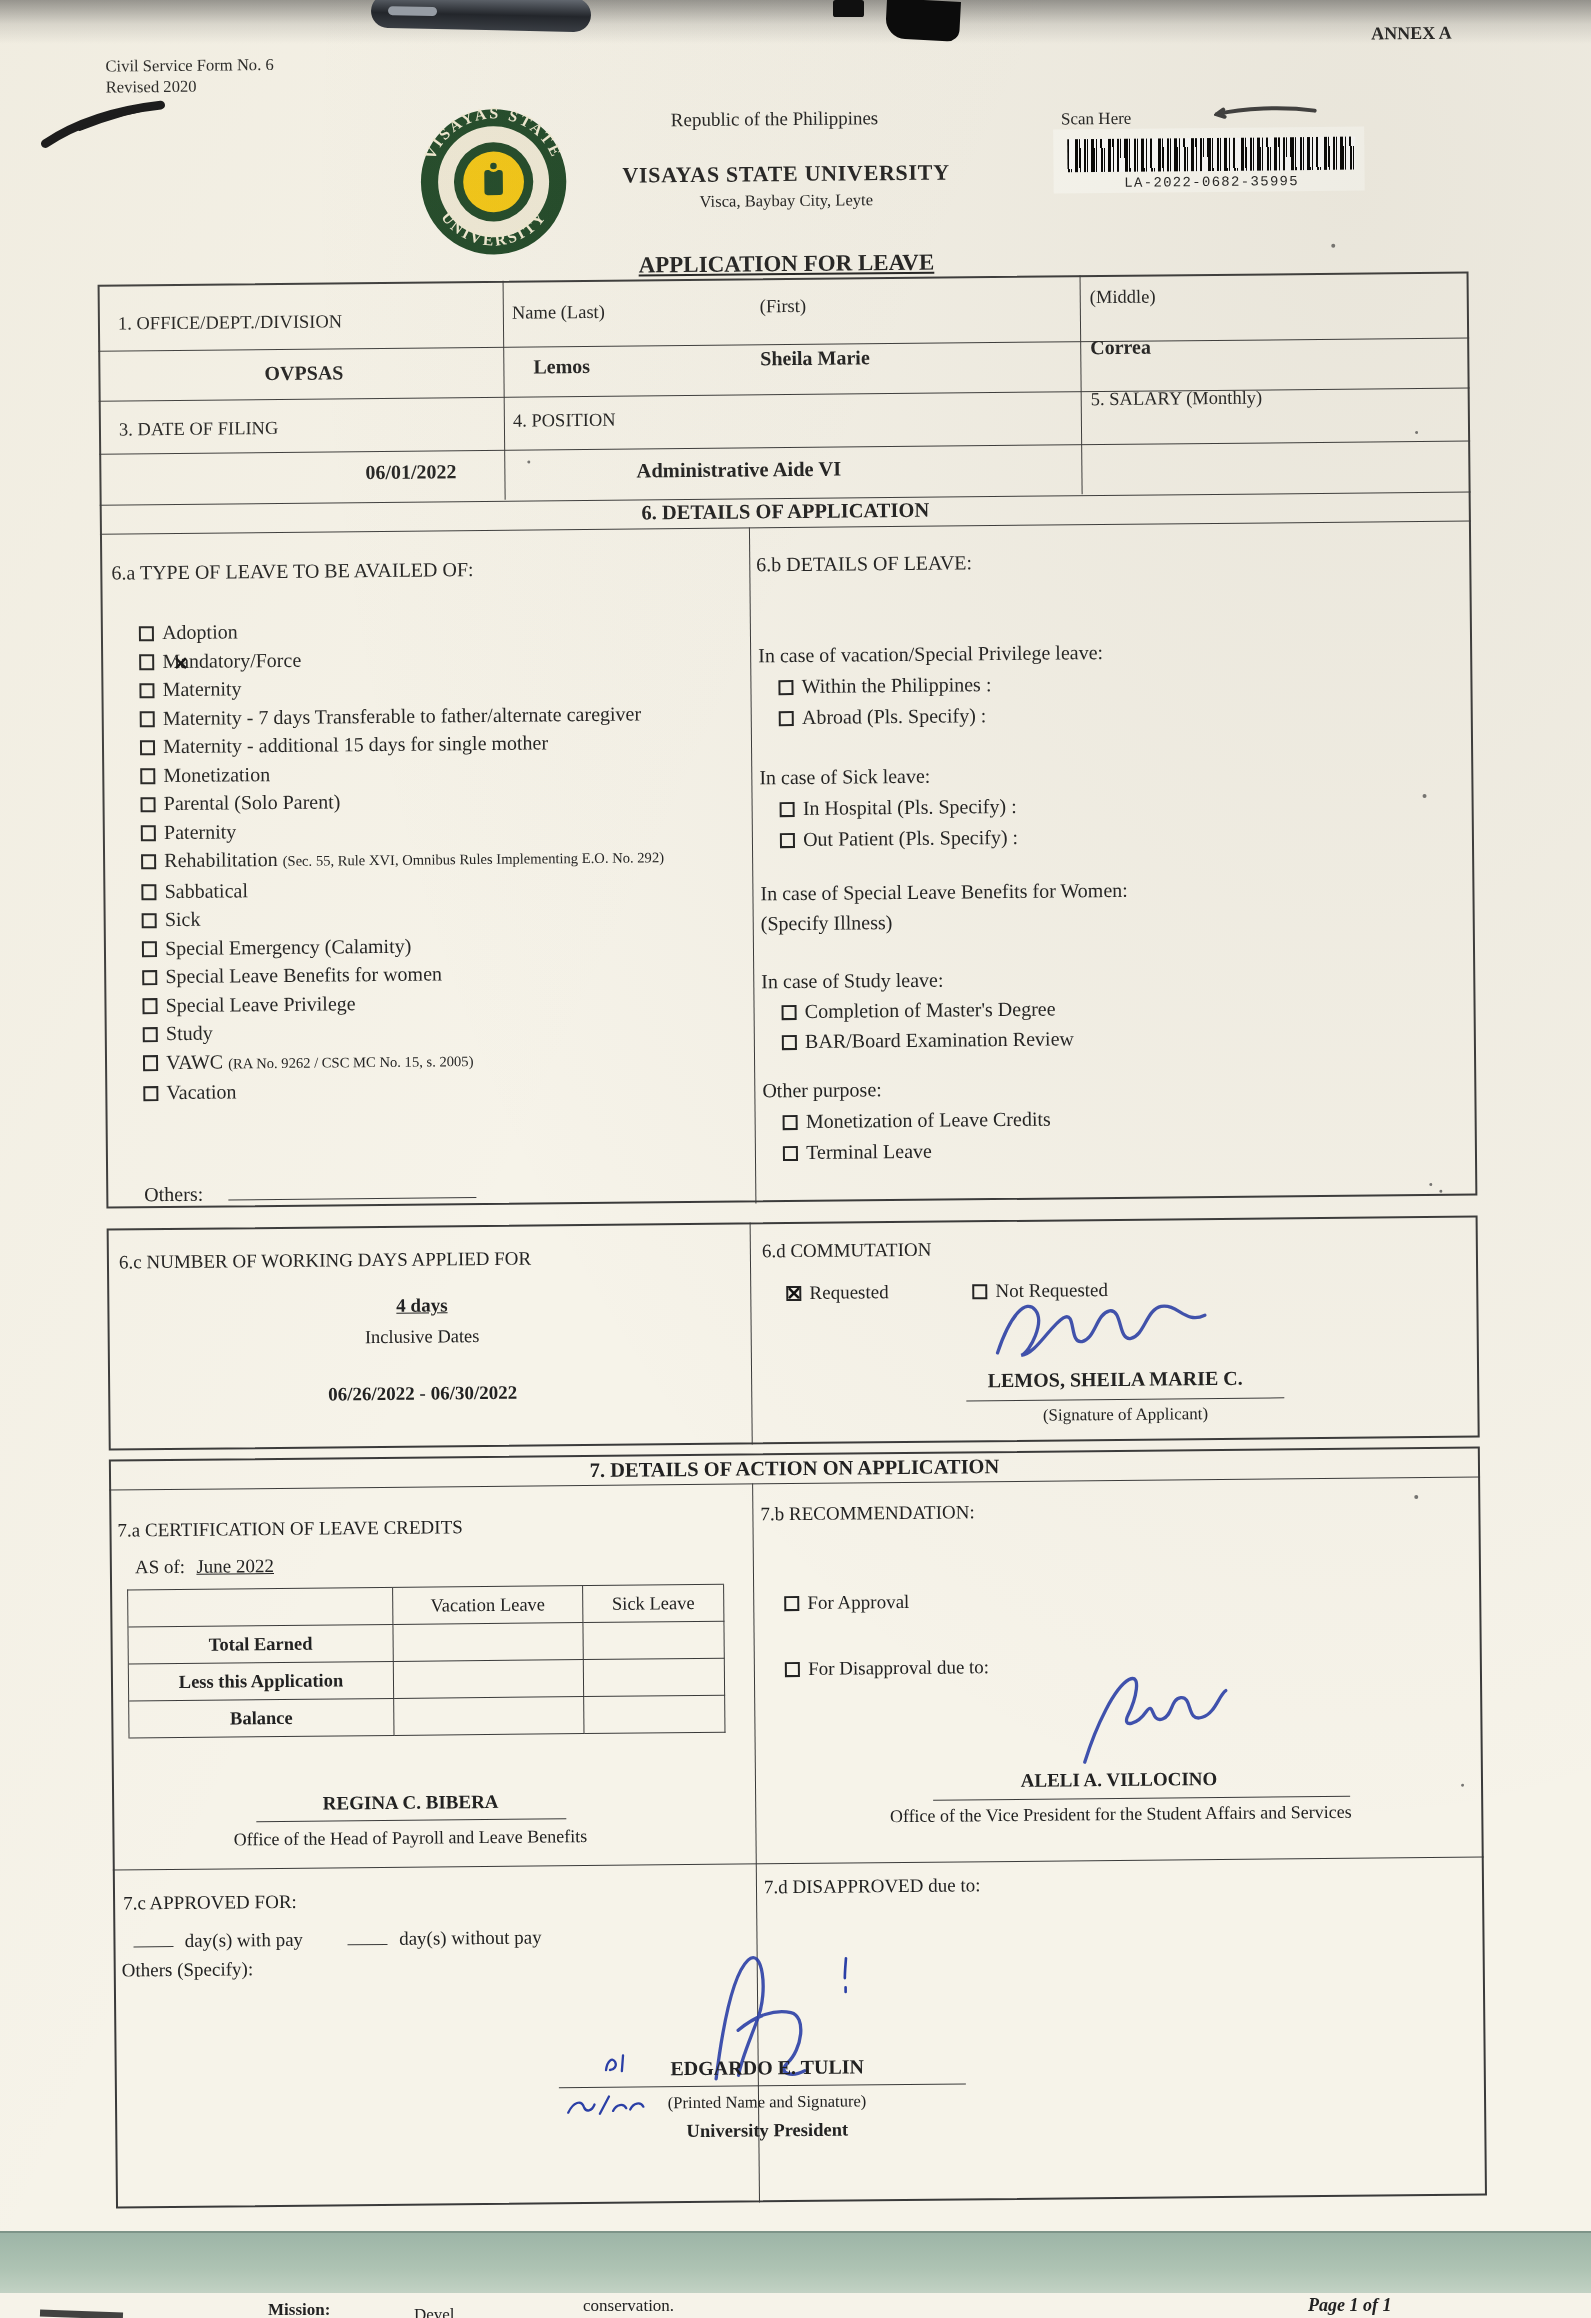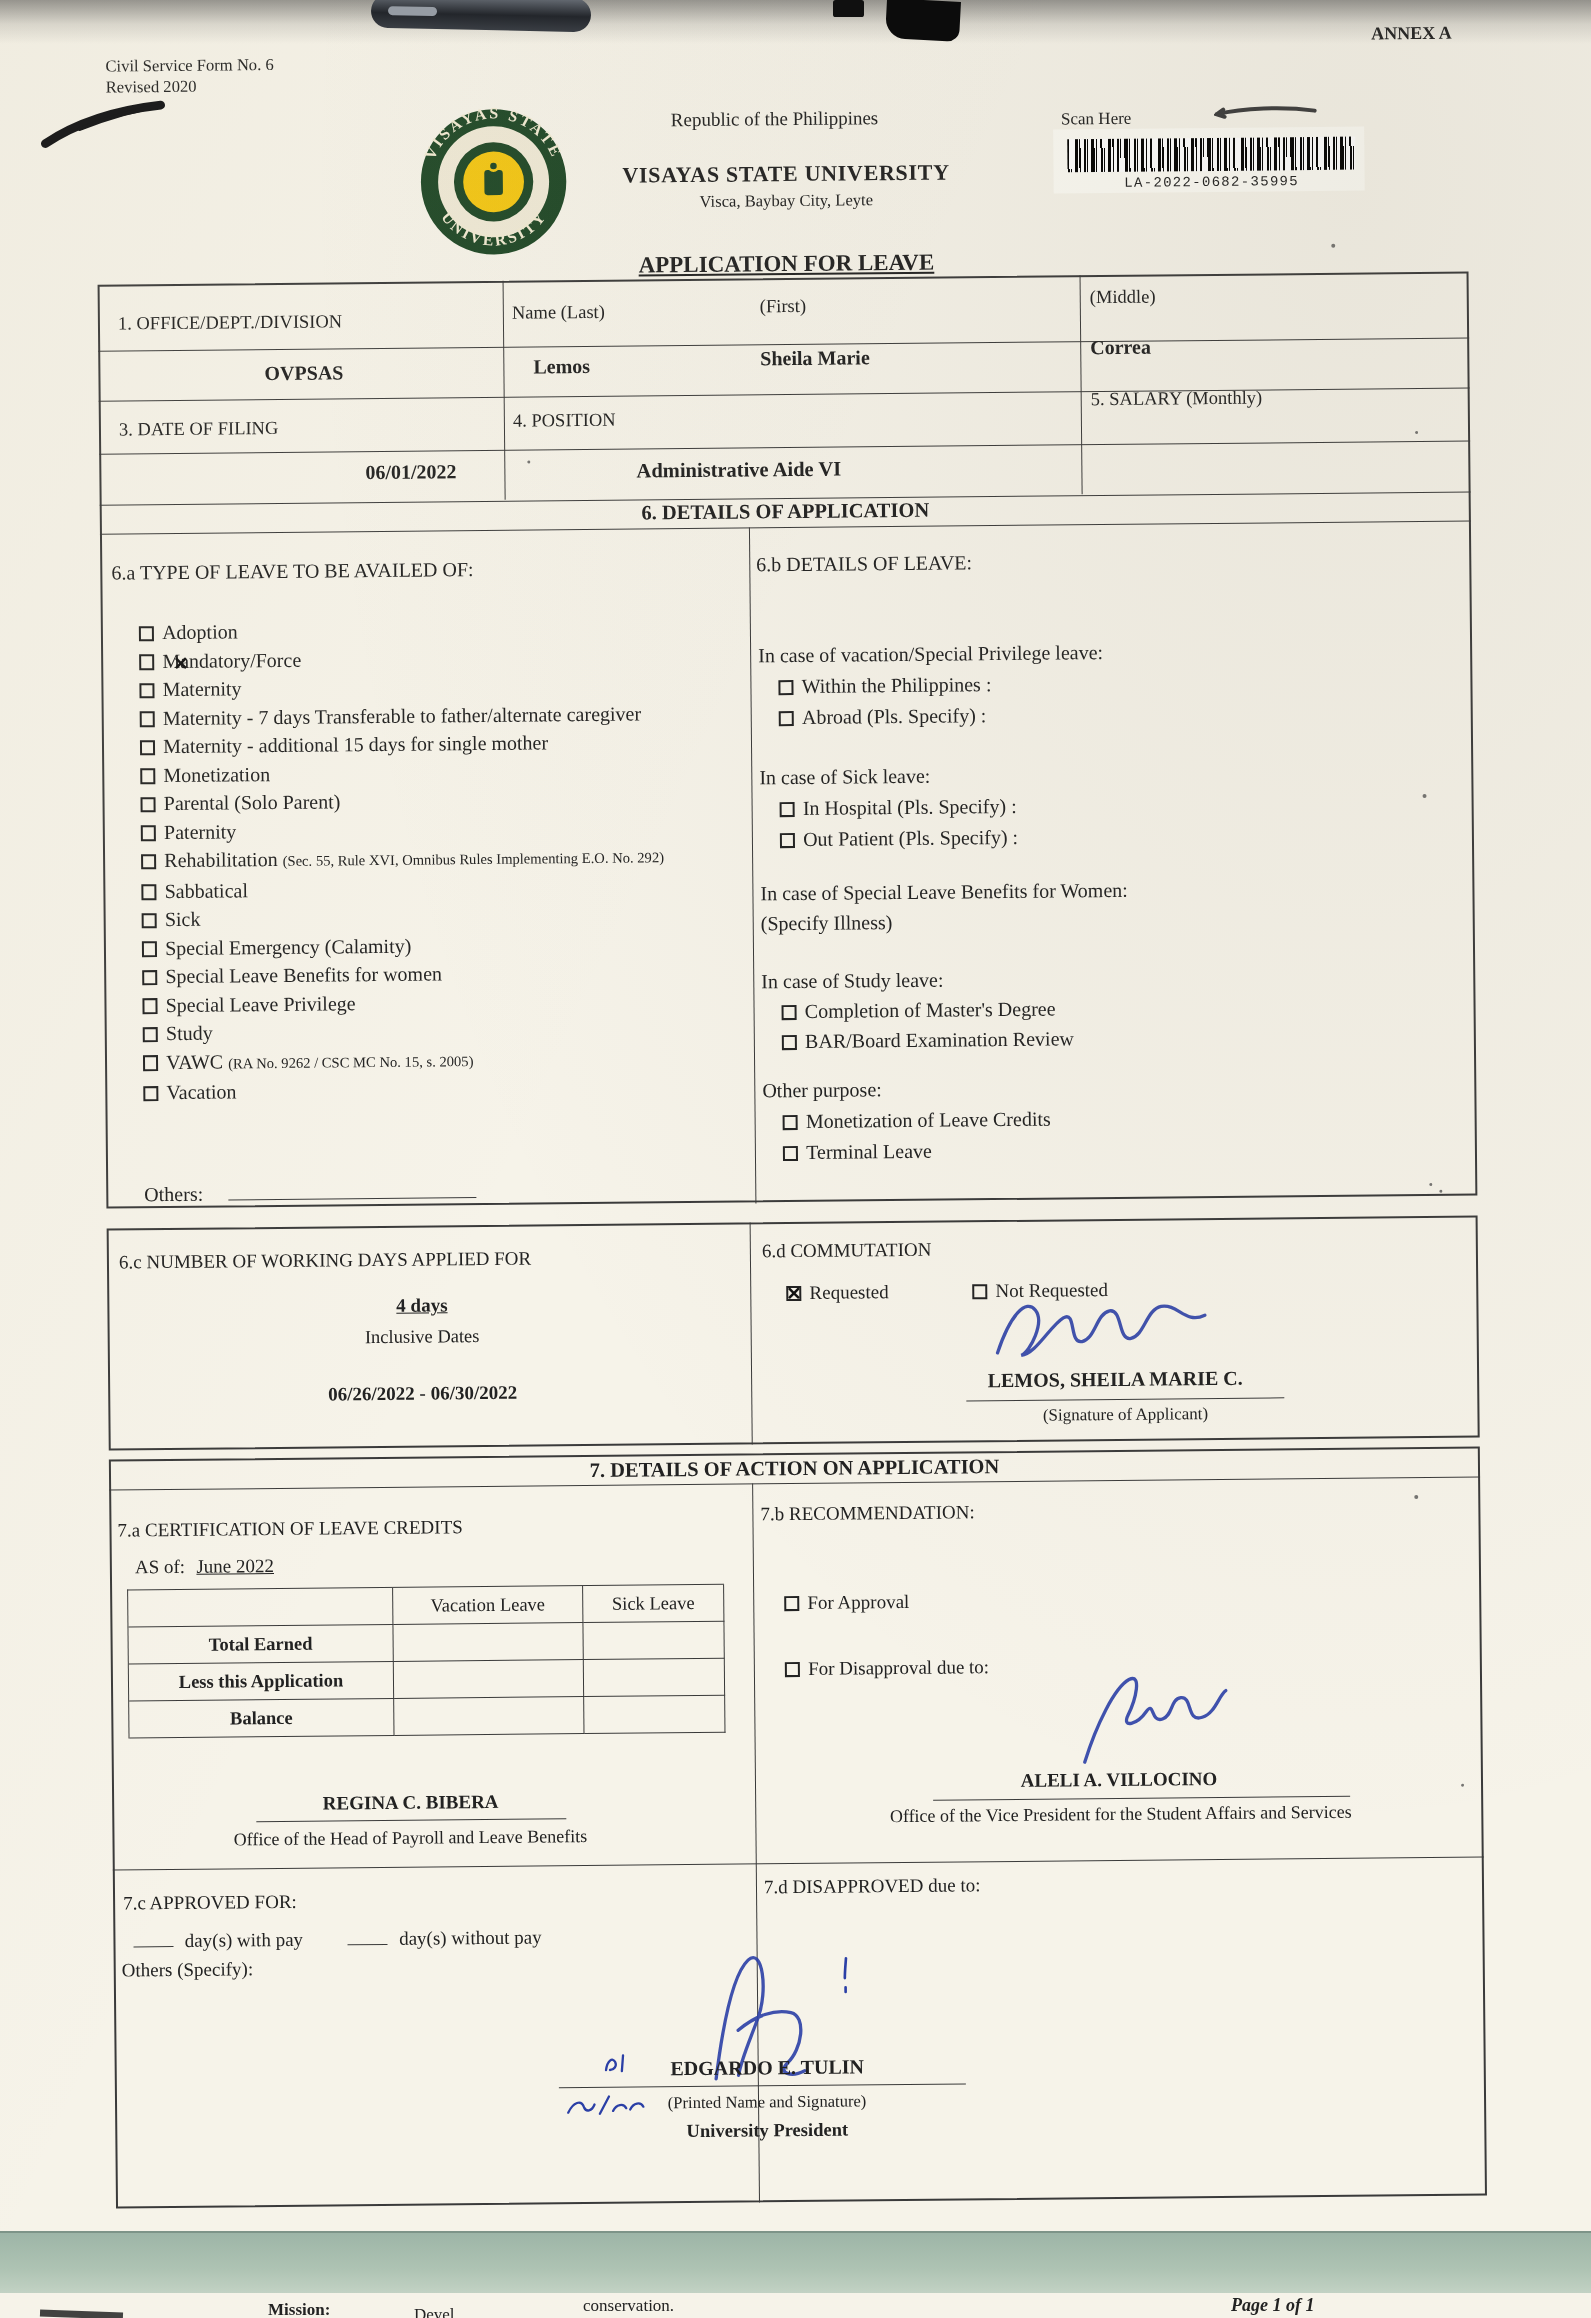--- a/index.html
+++ b/index.html
@@ -313,17 +313,17 @@
   <div class="blob2"></div>
   <svg class="abs" style="left:40px;top:97px;z-index:7;" width="126" height="56" viewBox="0 0 190 84">
     <path d="M8 70 C 50 42, 110 20, 182 12" stroke="#1d1d1d" stroke-width="13" fill="none" stroke-linecap="round"></path>
     <path d="M60 48 C 110 28, 150 18, 184 13" stroke="#1d1d1d" stroke-width="6" fill="none" stroke-linecap="round"></path>
   </svg>
 
   <div class="band"></div>
   <div class="abs b t26" style="left:268px;top:2299px;z-index:6;">Mission:</div>
   <div class="abs t26" style="left:414px;top:2304px;z-index:6;">Devel</div>
   <div class="abs t26" style="left:583px;top:2295px;z-index:6;">conservation.</div>
-  <div class="abs b i t27" style="left:1231px;top:2294px;z-index:6;">Page 1 of 1</div>
+  <div class="abs b i t27" style="left:1308px;top:2294px;z-index:6;">Page 1 of 1</div>
   <div class="smudge"></div>
 
 </div>
 
 
 </body></html>

